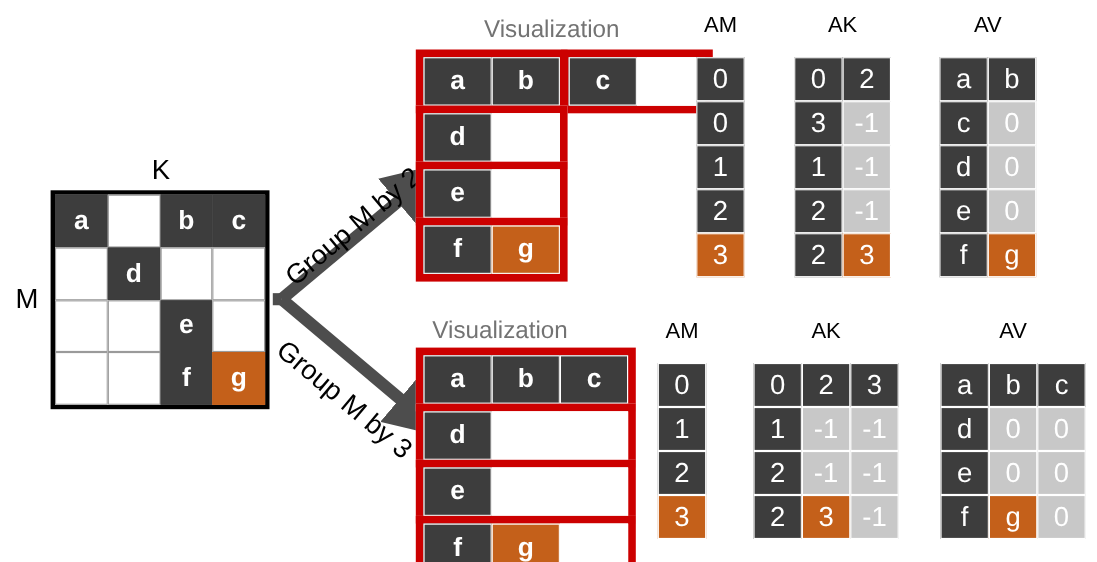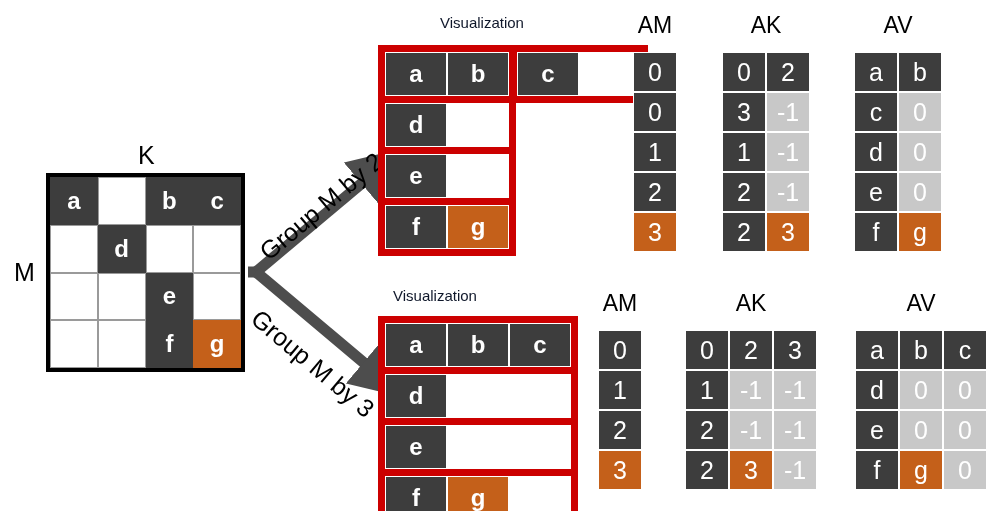--- a/index.html
+++ b/index.html
@@ -1,20 +1,20 @@
 <!DOCTYPE html>
 <html><head>
 <meta charset="utf-8">
 <style>
   html,body{margin:0;padding:0;background:#fff;}
   body{width:997px;height:511px;position:relative;overflow:hidden;
        font-family:"Liberation Sans",sans-serif;}
 
   .lbl{position:absolute;color:#000;font-size:25px;line-height:1;white-space:nowrap;}
-  .vis-title{position:absolute;font-size:15px;color:#0f172a;white-space:nowrap;}
+  .vis-title{position:absolute;font-size:22px;color:#737373;white-space:nowrap;}
 
   
   #matrix-wrap{position:absolute;left:46px;top:173px;width:199px;height:199px;
                border:4px solid #000;box-sizing:border-box;background:#fff;}
   .mrow{display:flex;height:25%;}
   .mcell{flex:1;box-sizing:border-box;border:1px solid #9a9a9a;
          display:flex;align-items:center;justify-content:center;
          font-size:24px;font-weight:bold;color:#fff;background:#fff;}
   .mcell.dark{background:#3d3d3d;border-color:#3d3d3d;}
   .mcell.orange{background:#c4601a;border-color:#c4601a;}
@@ -32,21 +32,21 @@
        background:#fff;display:flex;}
   .vcell{box-sizing:border-box;display:flex;align-items:center;
          justify-content:center;font-size:24px;font-weight:bold;color:#fff;
          background:#fff;border:1px solid #fff;}
   .vcell.dark{background:#3d3d3d;border-color:#fff;}
   .vcell.orange{background:#c4601a;border-color:#fff;}
   .vcell.empty{background:#fff;color:transparent;border-color:#fff;}
 
   
   .tbl{position:absolute;}
-  .tbl-title{position:absolute;font-size:23px;color:#000;text-align:center;
+  .tbl-title{position:absolute;font-size:20px;color:#000;text-align:center;
              white-space:nowrap;left:0;top:0;width:100%;}
   .tbl-grid{position:absolute;left:0;}
   .trow{display:flex;}
   .tcell{width:44px;height:40px;box-sizing:border-box;
          display:flex;align-items:center;justify-content:center;
          font-size:25px;color:#fff;background:#3d3d3d;
          border:1px solid #fff;}
   .tcell.gray{background:#c8c8c8;}
   .tcell.orange{background:#c4601a;}
 </style>

